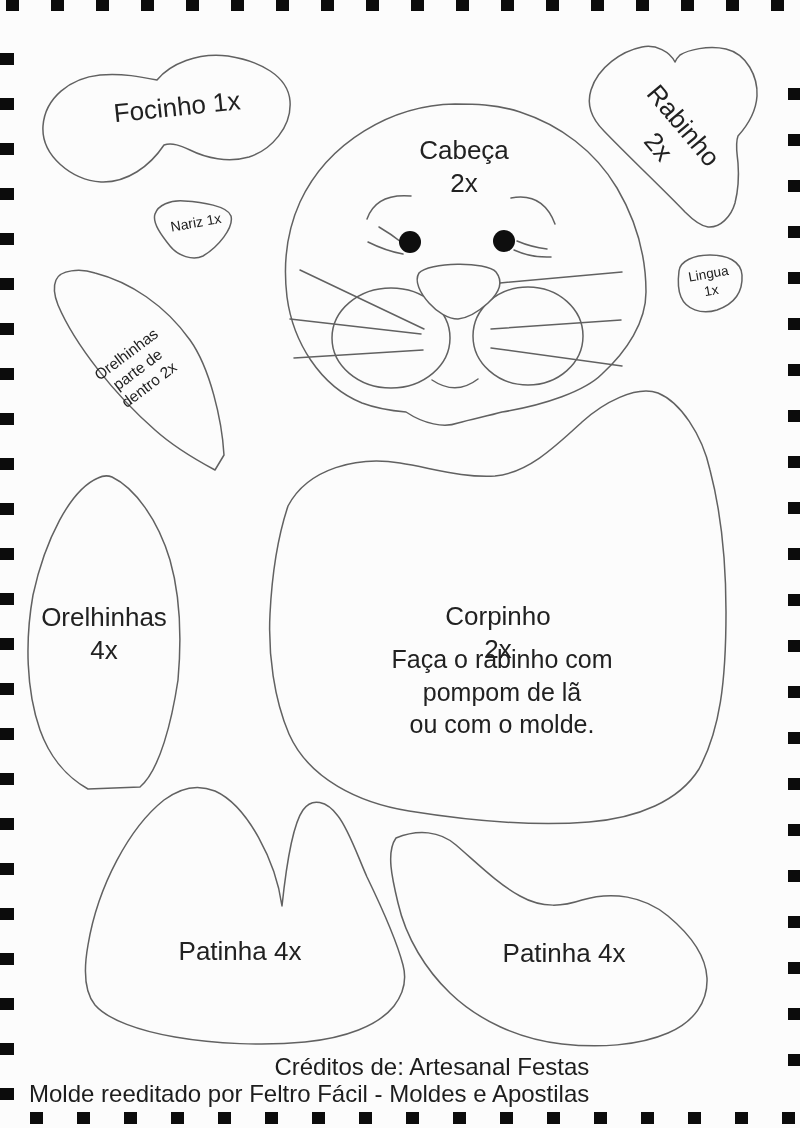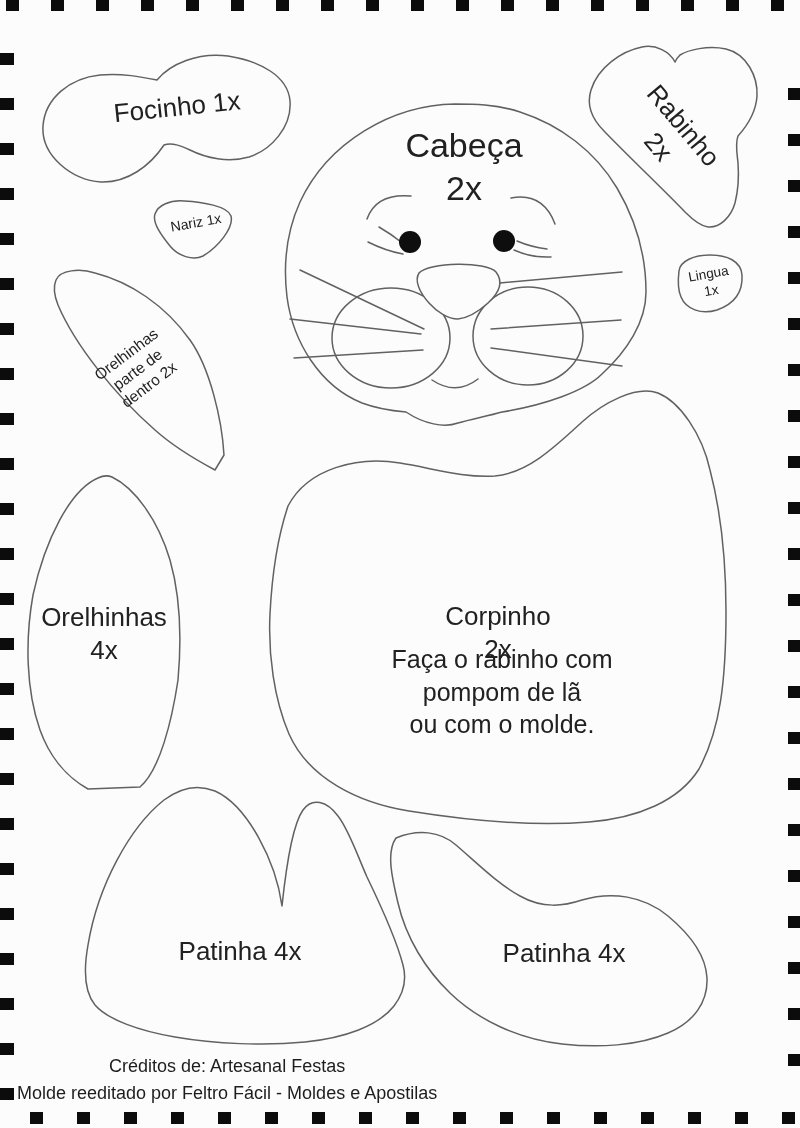--- a/index.html
+++ b/index.html
@@ -15,22 +15,22 @@
     background:repeating-linear-gradient(to right,#0c0c0c 0 13px,transparent 13px 47px);}
   .b-left{left:0;top:53px;width:14px;height:1056px;
     background:repeating-linear-gradient(to bottom,#0c0c0c 0 12px,transparent 12px 45px);}
   .b-right{right:0;top:88px;width:12px;height:1010px;
     background:repeating-linear-gradient(to bottom,#0c0c0c 0 12px,transparent 12px 46px);}
   .lbl{
     position:absolute;color:#212121;text-align:center;white-space:pre-line;
     transform:translate(-50%,-50%);line-height:1.25;
   }
   .credits{
-    position:absolute;left:17px;top:1053px;color:#1d1d1d;
-    font-size:18px;line-height:27px;text-align:center;white-space:nowrap;
+    position:absolute;left:29px;top:1053px;color:#1d1d1d;
+    font-size:24px;line-height:27px;text-align:right;white-space:nowrap;
   }
 </style>
 </head>
 <body>
 
 <div id="page">
 
   <svg id="shapes" viewBox="0 0 800 1128" xmlns="http://www.w3.org/2000/svg">
     <g fill="none" stroke-width="1.5" stroke-linecap="round" stroke-linejoin="round" stroke="#616161">
 
@@ -126,21 +126,21 @@
 
   <div class="dash b-top"></div>
   <div class="dash b-bottom"></div>
   <div class="dash b-left"></div>
   <div class="dash b-right"></div>
 
   <div class="lbl" style="left:177px;top:107px;font-size:26px;transform:translate(-50%,-50%) rotate(-6deg);">Focinho 1x</div>
 
   <div class="lbl" style="left:196px;top:223px;font-size:14px;transform:translate(-50%,-50%) rotate(-10deg);">Nariz 1x</div>
 
-  <div class="lbl" style="left:464px;top:166px;font-size:34px;">Cabeça
+  <div class="lbl" style="left:464px;top:166px;font-size:26px;">Cabeça
 2x</div>
 
   <div class="lbl" style="left:671px;top:136px;font-size:26px;transform:translate(-50%,-50%) rotate(50deg);">Rabinho 2x</div>
 
   <div class="lbl" style="left:710px;top:283px;font-size:13.5px;transform:translate(-50%,-50%) rotate(-10deg);">Lingua
 1x</div>
 
   <div class="lbl" style="left:138px;top:370px;font-size:15.5px;line-height:1.22;transform:translate(-50%,-50%) rotate(-37deg);">Orelhinhas
 parte de
 dentro 2x</div>

